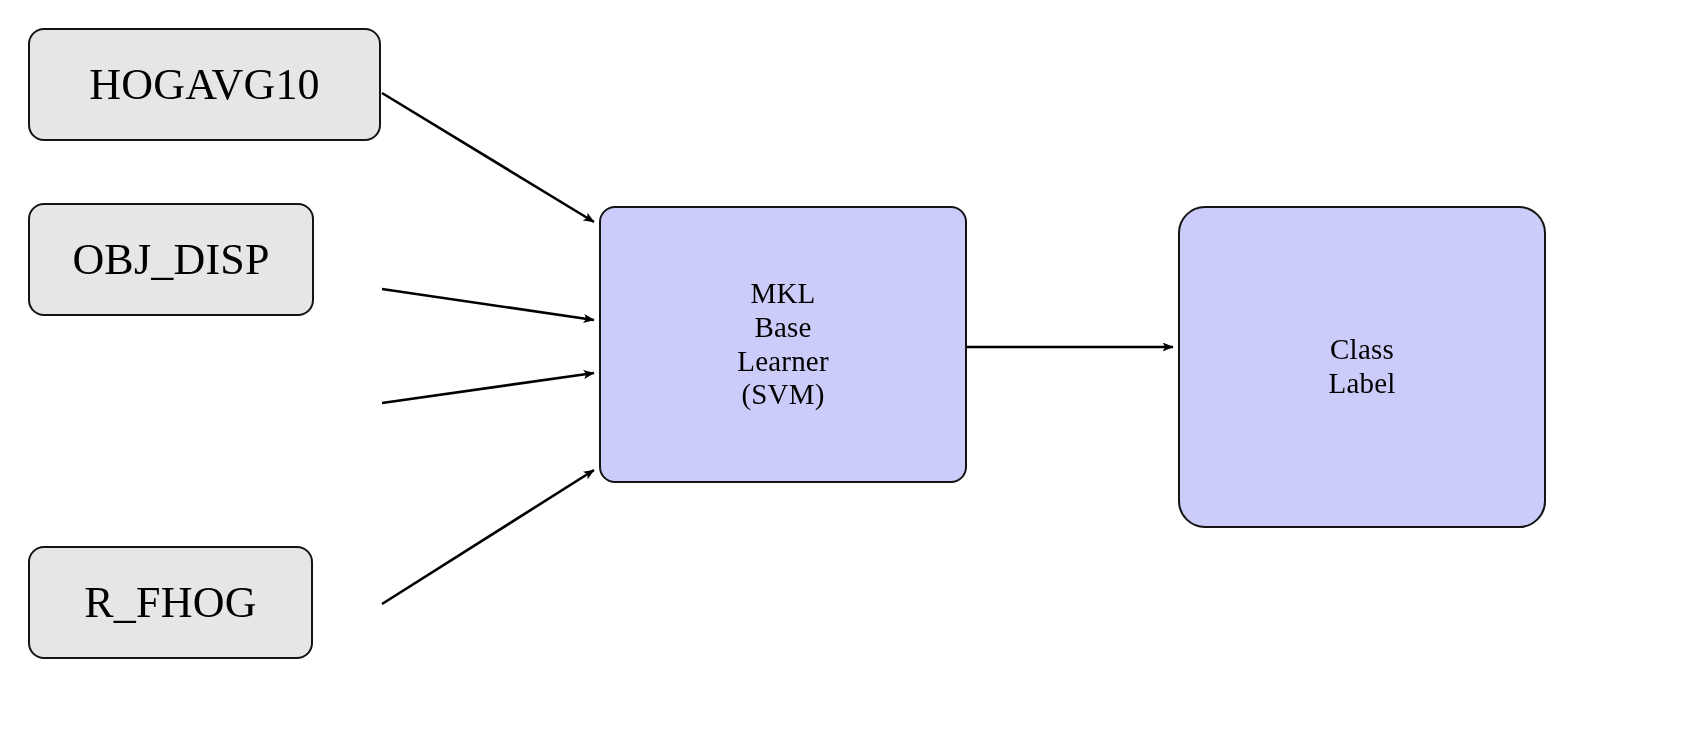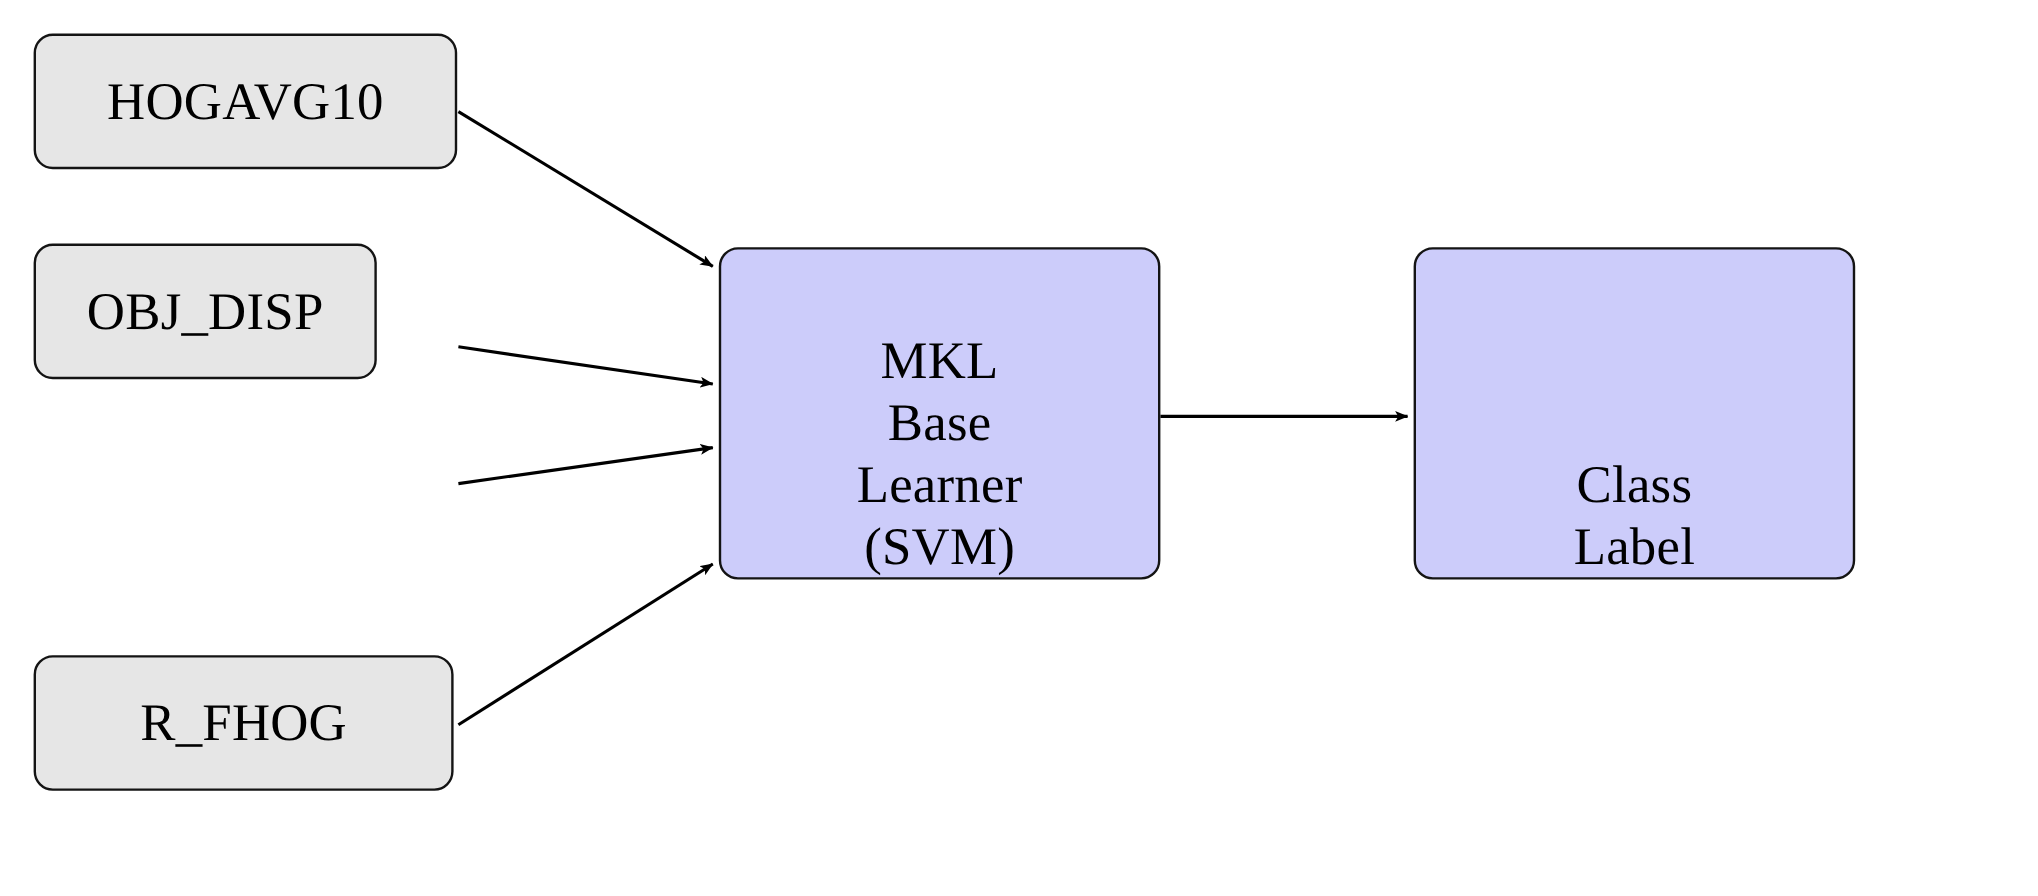--- a/index.html
+++ b/index.html
@@ -36,22 +36,21 @@
     line-height: 1.17;
     white-space: pre-line;
     letter-spacing: 0.2px;
   }
   .node.feature {
     background: #e6e6e6;
     font-size: 44px;
   }
   .node.process {
     background: #ccccfa;
-    font-size: 44px;
-    align-items: flex-end;
+    font-size: 29px;
   }
   .node-label {
     display: block;
     width: 100%;
     padding: 0 0;
   }
 </style>
 </head>
 <body>
 
@@ -74,29 +73,29 @@
 
   <div class="node feature" style="left: 28px; top: 28px; width: 353px; height: 113px;">
     <span class="node-label">HOGAVG10</span>
   </div>
 
   <div class="node feature" style="left: 28px; top: 203px; width: 286px; height: 113px;">
     <span class="node-label">OBJ_DISP</span>
   </div>
 
 
-  <div class="node feature" style="left: 28px; top: 546px; width: 350px; height: 113px;">
+  <div class="node feature" style="left: 28px; top: 546px; width: 285px; height: 113px;">
     <span class="node-label">R_FHOG</span>
   </div>
 
   <div class="node process" style="left: 599px; top: 206px; width: 368px; height: 277px;">
     <span class="node-label">MKL
 Base
 Learner
 (SVM)</span>
   </div>
 
-  <div class="node process" style="left: 1178px; top: 206px; width: 368px; height: 277px;">
+  <div class="node process" style="left: 1178px; top: 206px; width: 368px; height: 322px; border-radius: 27px;">
     <span class="node-label">Class
 Label</span>
   </div>
 
 </div>
 
 </body></html>

